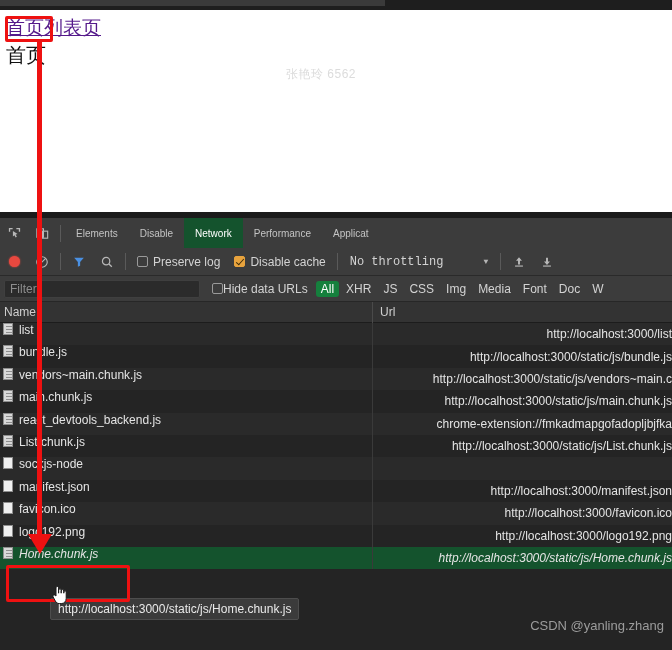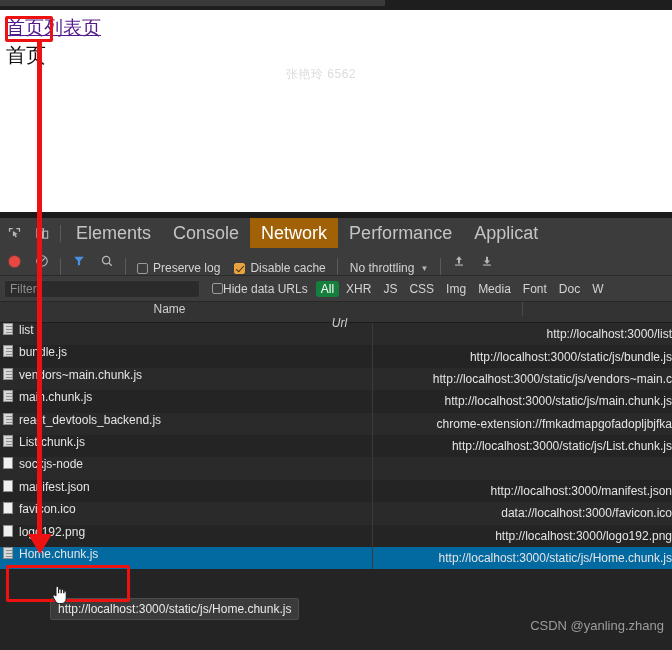--- a/index.html
+++ b/index.html
@@ -64,32 +64,32 @@
   .icon-btn {
     width: 28px; height: 28px;
     display: flex; align-items: center; justify-content: center;
     color: #b8b8b8;
   }
   .icon-btn svg { display: block; }
   .vsep { width: 1px; height: 17px; background: #5a5a5a; margin: 0 4px; }
   .dt-tab {
     height: 30px; padding: 0 11px;
     display: flex; align-items: center;
-    color: #c4c4c4; font-size: 18px;
+    color: #c4c4c4; font-size: 10px;
     white-space: nowrap;
   }
   .dt-tab.active {
-    background: #a16207; color: #ffffff;
+    background: #14532d; color: #ffffff;
   }
 
   
   .dt-controlbar {
     position: absolute; left: 0; top: 36px; width: 672px; height: 28px;
     background: #3c3c3c;
-    display: flex; align-items: flex-end;
+    display: flex; align-items: center;
     border-bottom: 1px solid #2a2a2a;
   }
   .rec-dot {
     width: 11px; height: 11px; border-radius: 50%;
     background: #e8483f; box-shadow: 0 0 2px #e8483f;
   }
   .cb-check {
     display: flex; align-items: center; gap: 5px;
     padding: 0 7px; color: #d3d3d3; font-size: 12px; white-space: nowrap;
   }
@@ -102,22 +102,22 @@
     background: #e8a33d; border-color: #e8a33d;
   }
   .box.checked::after {
     content: "";
     position: absolute; left: 3px; top: 0px;
     width: 3px; height: 7px;
     border: solid #3b2a08; border-width: 0 1.6px 1.6px 0;
     transform: rotate(42deg);
   }
   .throttle {
-    display: flex; align-items: center; gap: 6px;
-    padding: 0 8px; color: #d3d3d3; font-size: 12px; white-space: nowrap;
+    display: flex; align-items: center; gap: 40px;
+    padding: 0 8px; color: #d3d3d3; font-size: 12px; white-space: nowrap; font-family: Liberation Mono, monospace;
   }
   .caret { font-size: 8px; color: #b5b5b5; }
 
   
   .dt-filterbar {
     position: absolute; left: 0; top: 64px; width: 672px; height: 26px;
     background: #3c3c3c;
     display: flex; align-items: center;
     border-bottom: 1px solid #272727;
   }
@@ -142,32 +142,32 @@
 
   
   .dt-table {
     position: absolute; left: 0; top: 90px; width: 672px; height: 348px;
     background: #242424;
     overflow: hidden;
   }
   .th-row {
     display: flex; height: 21px; align-items: center;
     background: #333333; border-bottom: 1px solid #1c1c1c;
-    font-size: 12px; color: #cfcfcf; flex-direction: column;
+    font-size: 12px; color: #cfcfcf;
   }
   .th-name { width: 373px; padding-left: 4px; border-right: 1px solid #4a4a4a; height: 21px; display:flex; align-items:center;}
-  .th-url { flex: 1; padding-left: 7px; height: 21px; display:flex; align-items:center;font-style:italic;}
+  .th-url { flex: 1; padding-left: 7px; height: 21px; display:flex; align-items:center;}
 
   .tr {
     display: flex; height: 22.4px; align-items: center;
     font-size: 12px; color: #e4e4e4;
   }
   .tr.odd { background: #2a2a2a; }
   .tr.even { background: #242424; }
-  .tr.selected { background: #0369a1; }
+  .tr.selected { background: #14532d; font-style: italic; }
   .td-name {
     width: 373px; display: flex; align-items: flex-start; gap: 6px;
     padding-left: 3px; overflow: hidden; white-space: nowrap;
     border-right: 1px solid #3a3a3a; height: 22.4px;
   }
   .td-url {
     flex: 1; padding-left: 7px; overflow: hidden;
     white-space: nowrap; text-overflow: clip; text-align: right;
   }
   .fileicon {
@@ -253,21 +253,21 @@
         </svg>
       </div>
       <div class="icon-btn">
         <svg width="15" height="15" viewBox="0 0 16 16">
           <rect x="2" y="3" width="7" height="9" fill="none" stroke="#b8b8b8" stroke-width="1.2"></rect>
           <rect x="8" y="5.5" width="5.5" height="7.5" fill="none" stroke="#b8b8b8" stroke-width="1.2"></rect>
         </svg>
       </div>
       <div class="vsep"></div>
       <div class="dt-tab">Elements</div>
-      <div class="dt-tab">Console</div>
+      <div class="dt-tab">Disable</div>
       <div class="dt-tab active">Network</div>
       <div class="dt-tab">Performance</div>
       <div class="dt-tab">Applicat</div>
     </div>
 
     <div class="dt-controlbar">
       <div class="icon-btn">
         <span class="rec-dot"></span>
       </div>
       <div class="icon-btn">
@@ -403,21 +403,21 @@
           <span>manifest.json</span>
         </div>
         <div class="td-url">http://localhost:3000/manifest.json</div>
       </div>
 
       <div class="tr odd">
         <div class="td-name">
           <span class="fileicon plain"></span>
           <span>favicon.ico</span>
         </div>
-        <div class="td-url">data://localhost:3000/favicon.ico</div>
+        <div class="td-url">http://localhost:3000/favicon.ico</div>
       </div>
 
       <div class="tr even">
         <div class="td-name">
           <span class="fileicon plain"></span>
           <span>logo192.png</span>
         </div>
         <div class="td-url">http://localhost:3000/logo192.png</div>
       </div>
 

